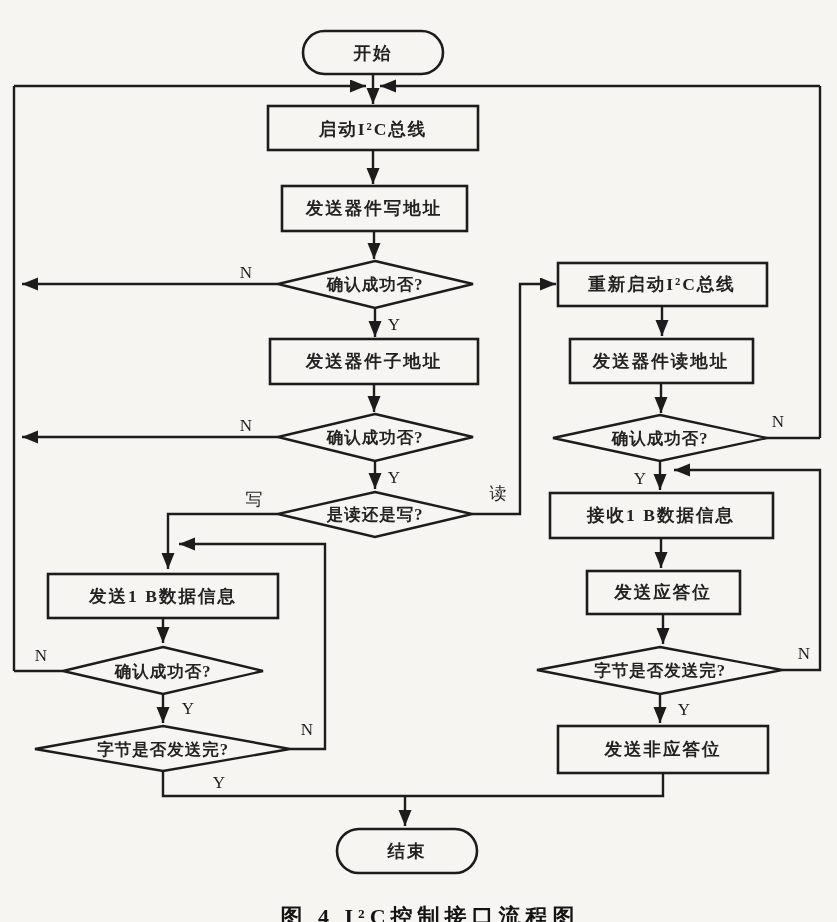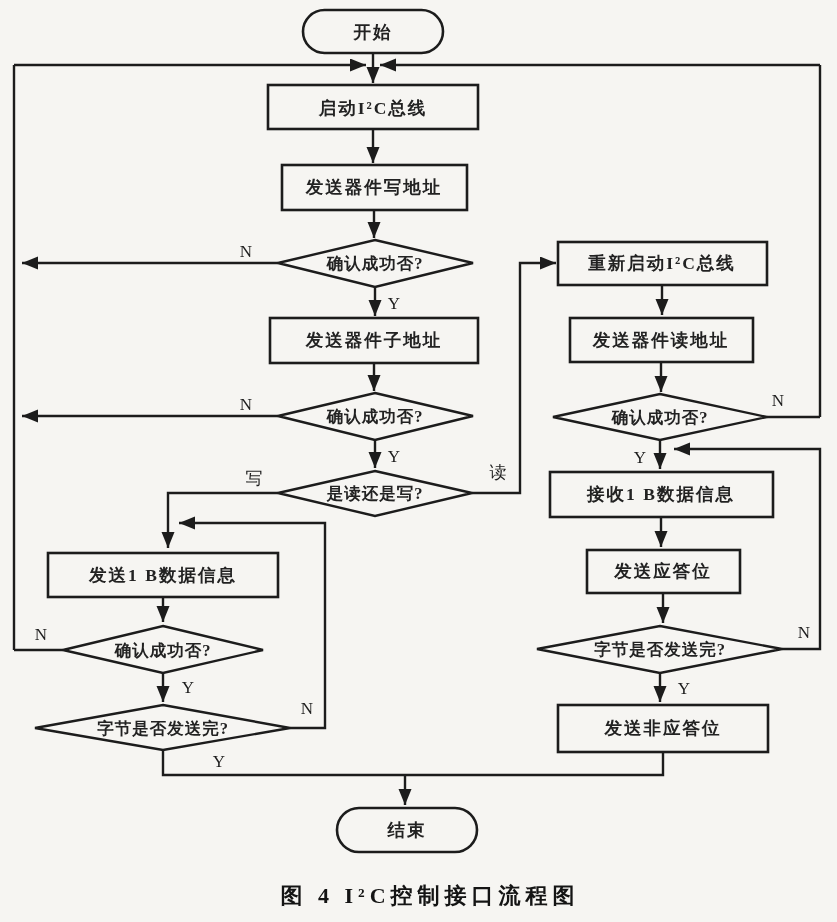--- a/index.html
+++ b/index.html
@@ -2,21 +2,21 @@
 <html><head>
 <meta charset="utf-8">
 <style>
   html,body{margin:0;padding:0;}
   body{
     width:837px;height:922px;
     background:#f6f5f2;
     font-family:"Liberation Serif","DejaVu Serif",serif;
     overflow:hidden;
   }
-  .stage{position:relative;width:837px;height:738px;}
+  .stage{position:relative;width:837px;height:738px;margin-top:21px;}
   svg{display:block;}
   .shape{fill:none;stroke:#1c1c1c;stroke-width:2.4;}
   .box{fill:rgba(255,255,255,0.0);stroke:#1c1c1c;stroke-width:2.6;}
   .edge{fill:none;stroke:#1c1c1c;stroke-width:2.4;}
   .node-text{
     font-family:"Liberation Serif","DejaVu Serif",serif;
     font-size:17.5px;font-weight:600;fill:#222;
     letter-spacing:2px;text-anchor:middle;
   }
   .node-text-sm{

